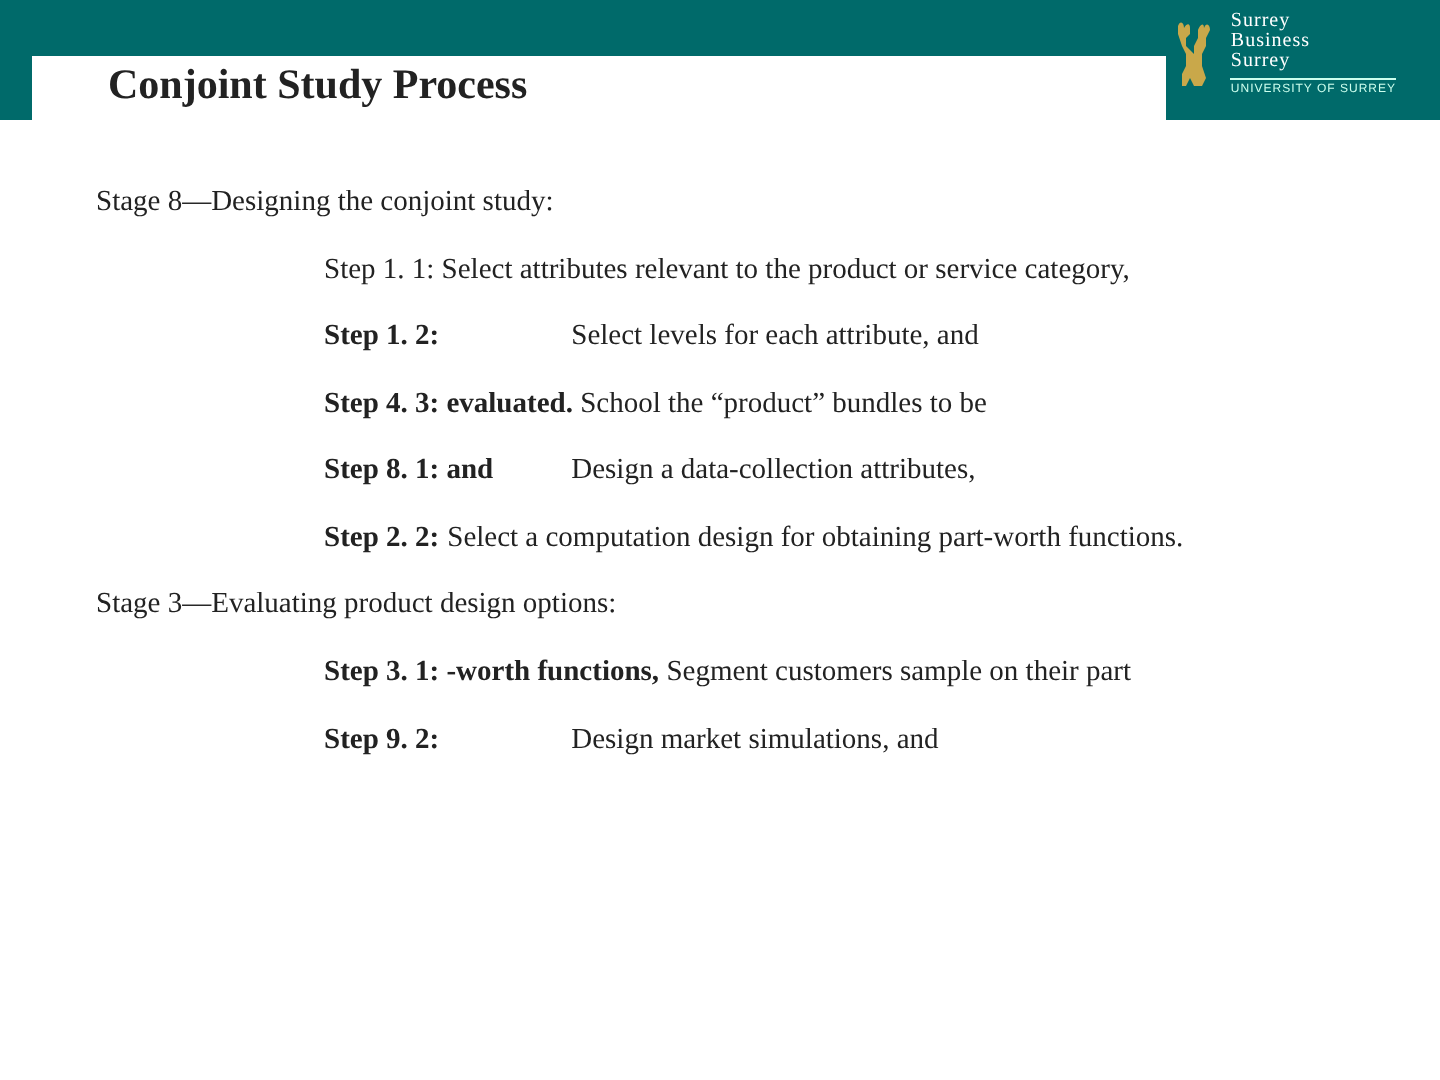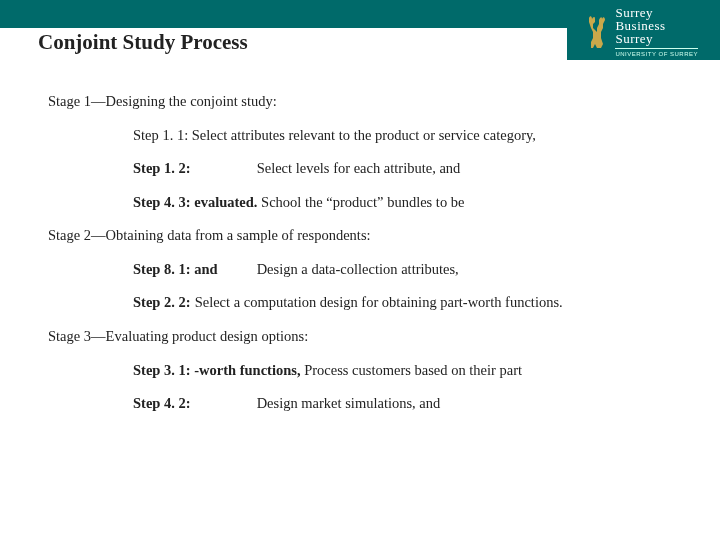--- a/index.html
+++ b/index.html
@@ -1,30 +1,30 @@
 <!DOCTYPE html>
 <html><head>
 <meta charset="utf-8">
 <style>
   * { margin: 0; padding: 0; box-sizing: border-box; }
   html, body { width: 720px; height: 540px; font-family: Georgia, 'Times New Roman', serif; background: #fff; color: #222; }
   .slide { position: relative; width: 720px; height: 540px; }
 
   .topbar { position: absolute; top: 0; left: 0; width: 720px; height: 60px; background: #006a6a; }
-  .title-overlay { position: absolute; top: 28px; left: 0; width: 567px; height: 42px; background: #fff; display: flex; align-items: flex-start; }
+  .title-overlay { position: absolute; top: 28px; left: 16px; width: 567px; height: 42px; background: #fff; display: flex; align-items: flex-start; }
   .title-text { font-family: Georgia, serif; font-weight: bold; font-size: 21px; color: #222; padding-left: 38px; padding-top: 2px; }
   .logo-wrap { position: absolute; top: 6px; right: 22px; display: flex; align-items: center; gap: 6px; }
   .stag { width: 24px; height: 36px; }
   .logo-text { display: flex; flex-direction: column; line-height: 1; }
-  .logo-line { font-family: Georgia, serif; color: #fff; font-size: 13px; letter-spacing: 0.5px; }
+  .logo-line { font-family: Georgia, serif; color: #fff; font-size: 10px; letter-spacing: 0.5px; }
   .logo-sub { font-family: Arial, sans-serif; color: #cfe; font-size: 6px; letter-spacing: 0.5px; border-top: 1px solid #cfe; margin-top: 3px; padding-top: 2px; }
 
   .body { position: absolute; top: 92px; left: 48px; width: 624px; font-size: 14.5px; line-height: 1.35; }
   .stage-row { margin-bottom: 14px; }
-  .steps-block { margin-left: 85px; }
+  .steps-block { margin-left: 114px; }
   .step-row { margin-bottom: 14px; }
   .step-label { display: inline-block; min-width: 120px; font-weight: bold; }
 </style>
 </head>
 <body>
 
 <div class="slide">
 
   <div class="topbar">
     <div class="logo-wrap">
@@ -41,51 +41,50 @@
       </div>
     </div>
   </div>
 
   <div class="title-overlay">
     <div class="title-text">Conjoint Study Process</div>
   </div>
 
   <div class="body">
 
-    <div class="stage-row">Stage 1—Designing the conjoint study:</div>
+    <div class="stage-row">Stage 8—Designing the conjoint study:</div>
     <div class="steps-block">
       <div class="step-row">Step 1. 1: Select attributes relevant to the product or service category,</div>
       <div class="step-row">
         <span class="step-label">Step 1. 2:</span>
         <span>Select levels for each attribute, and</span>
       </div>
       <div class="step-row">
         <span class="step-label">Step 4. 3: evaluated.</span>
         <span>School the “product” bundles to be</span>
       </div>
     </div>
 
-    <div class="stage-row" style="margin-top:10px">Stage 2—Obtaining data from a sample of respondents:</div>
     <div class="steps-block">
       <div class="step-row">
         <span class="step-label">Step 8. 1: and</span>
         <span>Design a data-collection attributes,</span>
       </div>
       <div class="step-row">
         <span class="step-label" style="min-width:58px">Step 2. 2:</span>
         <span>Select a computation design for obtaining part-worth functions.</span>
       </div>
     </div>
 
     <div class="stage-row" style="margin-top:10px">Stage 3—Evaluating product design options:</div>
     <div class="steps-block">
       <div class="step-row">
         <span class="step-label">Step 3. 1: -worth functions,</span>
-        <span>Process customers based on their part</span>
+        <span>Segment customers sample on their part</span>
       </div>
       <div class="step-row">
-        <span class="step-label">Step 4. 2:</span>
+        <span class="step-label">Step 9. 2:</span>
         <span>Design market simulations, and</span>
       </div>
     </div>
 
   </div>
 </div>
 
 </body></html>

